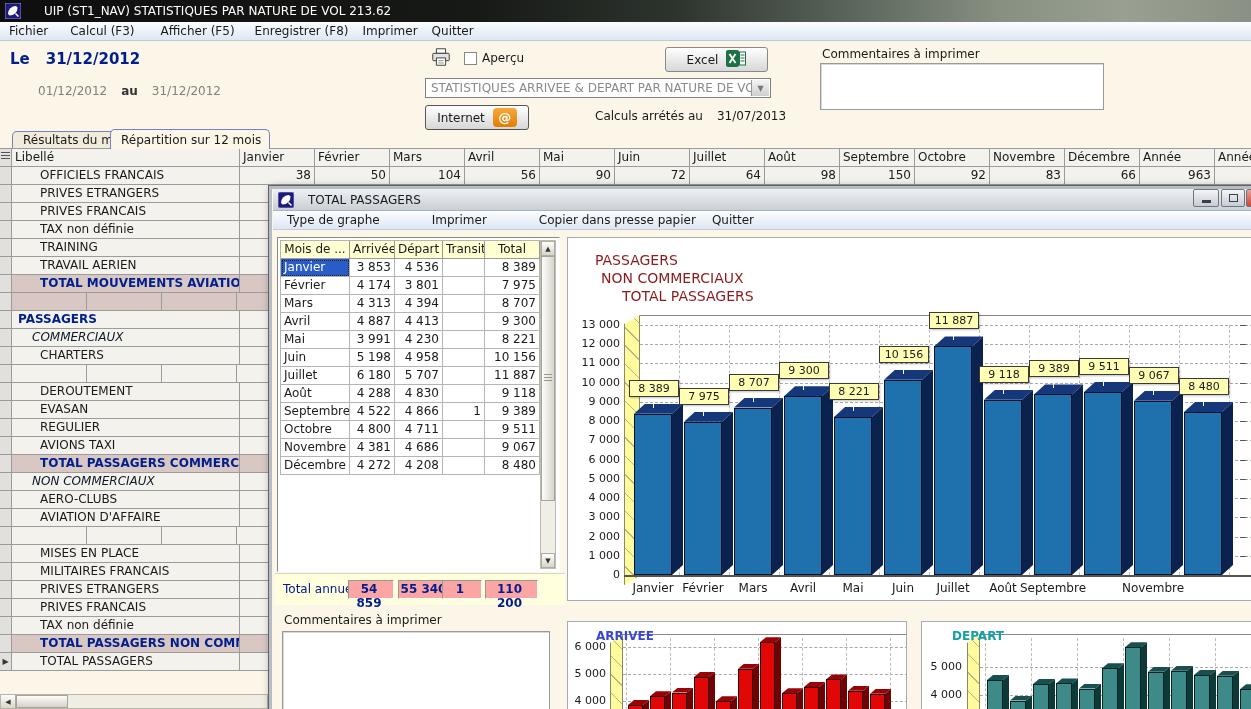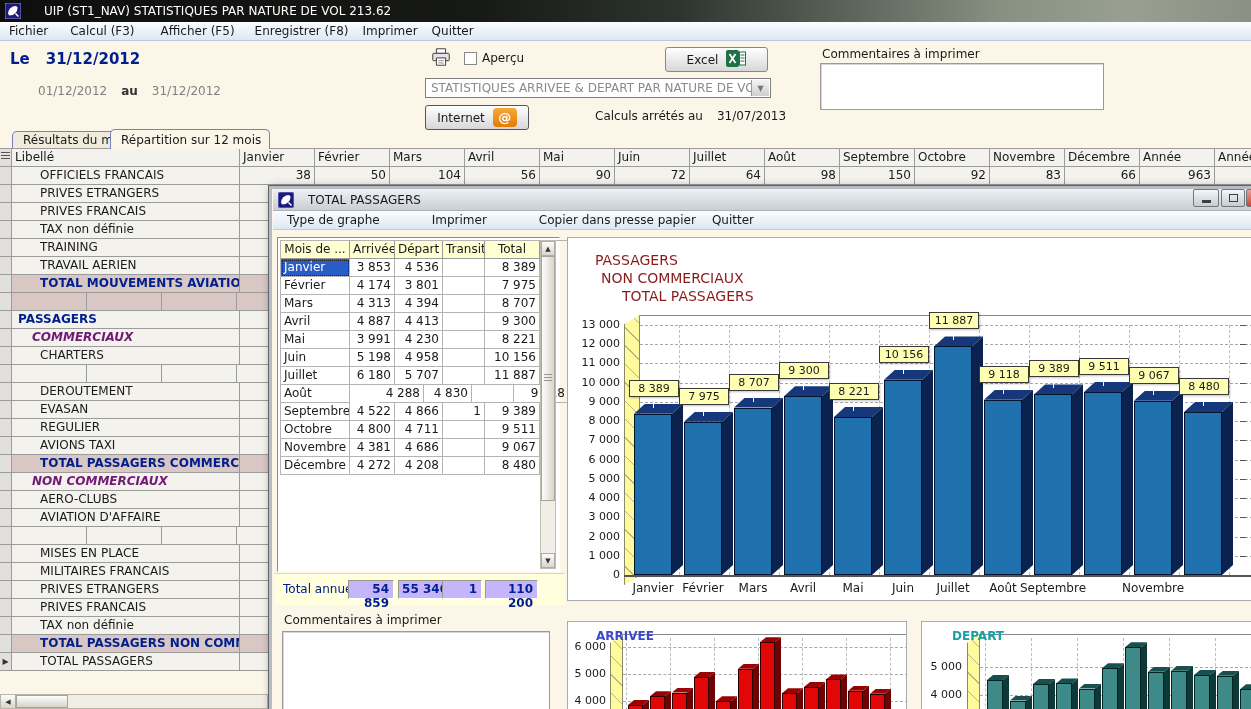--- a/index.html
+++ b/index.html
@@ -44,21 +44,21 @@
   .mt-row{display:flex;height:18px;border-bottom:1px solid #9b9b9b;background:#F3F2ED;box-sizing:border-box}
   .mc{border-right:1px solid #9b9b9b;box-sizing:border-box;overflow:hidden;white-space:nowrap;line-height:17px;flex:none}
   .sel{width:12px;background:#E2E0DC;text-align:center;font-size:8px;color:#333}
   .lblc{width:228px;padding-left:28px}
   .valc{width:75px;text-align:right;padding-right:3px}
   .head .valc{text-align:left;padding-left:3px;padding-right:0}
   .head .lblc{padding-left:3px}
   .row-total{background:#D8C7C2}
   .row-total .lblc{color:#001F8E;font-weight:bold}
   .lbl-section{color:#001F8E;font-weight:bold;padding-left:6px}
-  .lbl-sub{color:#701a75;font-weight:bold;font-style:italic;padding-left:20px}
+  .lbl-sub{color:#0f172a;font-weight:normal;font-style:italic;padding-left:20px}
   #hscroll{left:0;top:694px;width:268px;height:15px;background:#EFEDE4;border:1px solid #b9b5a9;display:flex;box-sizing:border-box}
   .sb-btn{width:15px;height:100%;background:linear-gradient(#fdfdfd,#d8d5cb);border-right:1px solid #b0ac9f;
     display:flex;align-items:center;justify-content:center;font-size:7px;color:#333;box-sizing:border-box}
   .sb-thumb{width:52px;height:100%;background:linear-gradient(#fdfdfd,#d5d2c8);border:1px solid #a8a499;box-sizing:border-box}
   
   .cw{left:268px;top:185px;width:992px;height:530px;background:#FBF6E7;border:1px solid #5f656b;
     box-shadow:inset 0 0 0 3px #b6bcc2,2px 2px 8px rgba(0,0,0,.35)}
   .cw-title{left:4px;top:3px;width:984px;height:22px;background:linear-gradient(#eef1f4,#c9cfd6);
     display:flex;align-items:center;gap:14px;padding-left:5px;border-bottom:1px solid #aab1b8;box-sizing:border-box}
   .cw-btn{top:3px;height:18px;background:linear-gradient(#f4f6f8,#c6ccd2);border:1px solid #6f767d;border-radius:2px;
@@ -80,22 +80,22 @@
   .num{text-align:right}
   .sel-cell{background:#2A5CC8;color:#fff;outline:1px dotted #222;outline-offset:-2px}
   .vscroll{left:262px;top:2px;width:16px;height:329px;background:#F0EEE6;border:1px solid #c0bcb0;box-sizing:border-box}
   .vs-btn{position:absolute;left:0;width:14px;height:15px;background:linear-gradient(#fdfdfd,#d8d5cb);border:1px solid #b0ac9f;
     display:flex;align-items:center;justify-content:center;font-size:7px;color:#333;box-sizing:border-box}
   .vs-thumb{position:absolute;left:0;top:15px;width:14px;height:245px;background:linear-gradient(90deg,#fdfdfd,#d8d5cb);
     border:1px solid #a8a499;box-sizing:border-box;display:flex;align-items:center;justify-content:center}
   .grip{width:8px;height:9px;background:repeating-linear-gradient(#9a968a 0 1px,transparent 1px 3px)}
   .strip{left:6px;top:387px;width:290px;height:32px;background:#FFFFDE;border-top:1px solid #d9d6c5;box-sizing:border-box}
   .tot-lab{left:8px;top:8px;color:#00208C}
-  .tot-box{position:absolute;top:6px;height:19px;background:#c4b5fd;border:1px solid;border-color:#9a9a8a #ffffff #ffffff #9a9a8a;
-    color:#001F8E;font-weight:bold;text-align:right;padding:1px 4px 0 0;box-sizing:border-box}
+  .tot-box{position:absolute;top:6px;height:19px;background:#fca5a5;border:1px solid;border-color:#9a9a8a #ffffff #ffffff #9a9a8a;
+    color:#001F8E;font-weight:bold;text-align:center;padding:1px 4px 0 0;box-sizing:border-box}
   .cw-com-label{left:15px;top:427px}
   #comments-child{left:13px;top:445px;width:268px;height:100px}
   
   .panel{background:#fff;border:1px solid #a7abaf;overflow:hidden;box-sizing:border-box}
   #chart-main{left:298px;top:51px;width:700px;height:364px}
   #chart-arrivee{left:298px;top:435px;width:340px;height:200px}
   #chart-depart{left:652px;top:435px;width:346px;height:200px}
   .ctitle{position:absolute;font-size:14px;color:#8B1A1A;white-space:nowrap;z-index:6}
   .mini-title{position:absolute;font-weight:bold;font-size:12px;z-index:6;white-space:nowrap}
   #t-arr{left:28px;top:7px;color:#3A48D0}
@@ -805,21 +805,21 @@
           </div>
           <div class="ct-row">
             <div class="ct-c" style="width: 69px;">Juillet</div>
             <div class="ct-c num" style="width: 45px;">6 180</div>
             <div class="ct-c num" style="width: 48px;">5 707</div>
             <div class="ct-c num" style="width: 42px;"></div>
             <div class="ct-c num" style="width: 55px;">11 887</div>
           </div>
           <div class="ct-row">
             <div class="ct-c" style="width: 69px;">Août</div>
-            <div class="ct-c num" style="width: 45px; margin-left: 29px;">4 288</div>
+            <div class="ct-c num" style="width: 45px;">4 288</div>
             <div class="ct-c num" style="width: 48px;">4 830</div>
             <div class="ct-c num" style="width: 42px;"></div>
             <div class="ct-c num" style="width: 55px;">9 118</div>
           </div>
           <div class="ct-row">
             <div class="ct-c" style="width: 69px;">Septembre</div>
             <div class="ct-c num" style="width: 45px;">4 522</div>
             <div class="ct-c num" style="width: 48px;">4 866</div>
             <div class="ct-c num" style="width: 42px;">1</div>
             <div class="ct-c num" style="width: 55px;">9 389</div>

